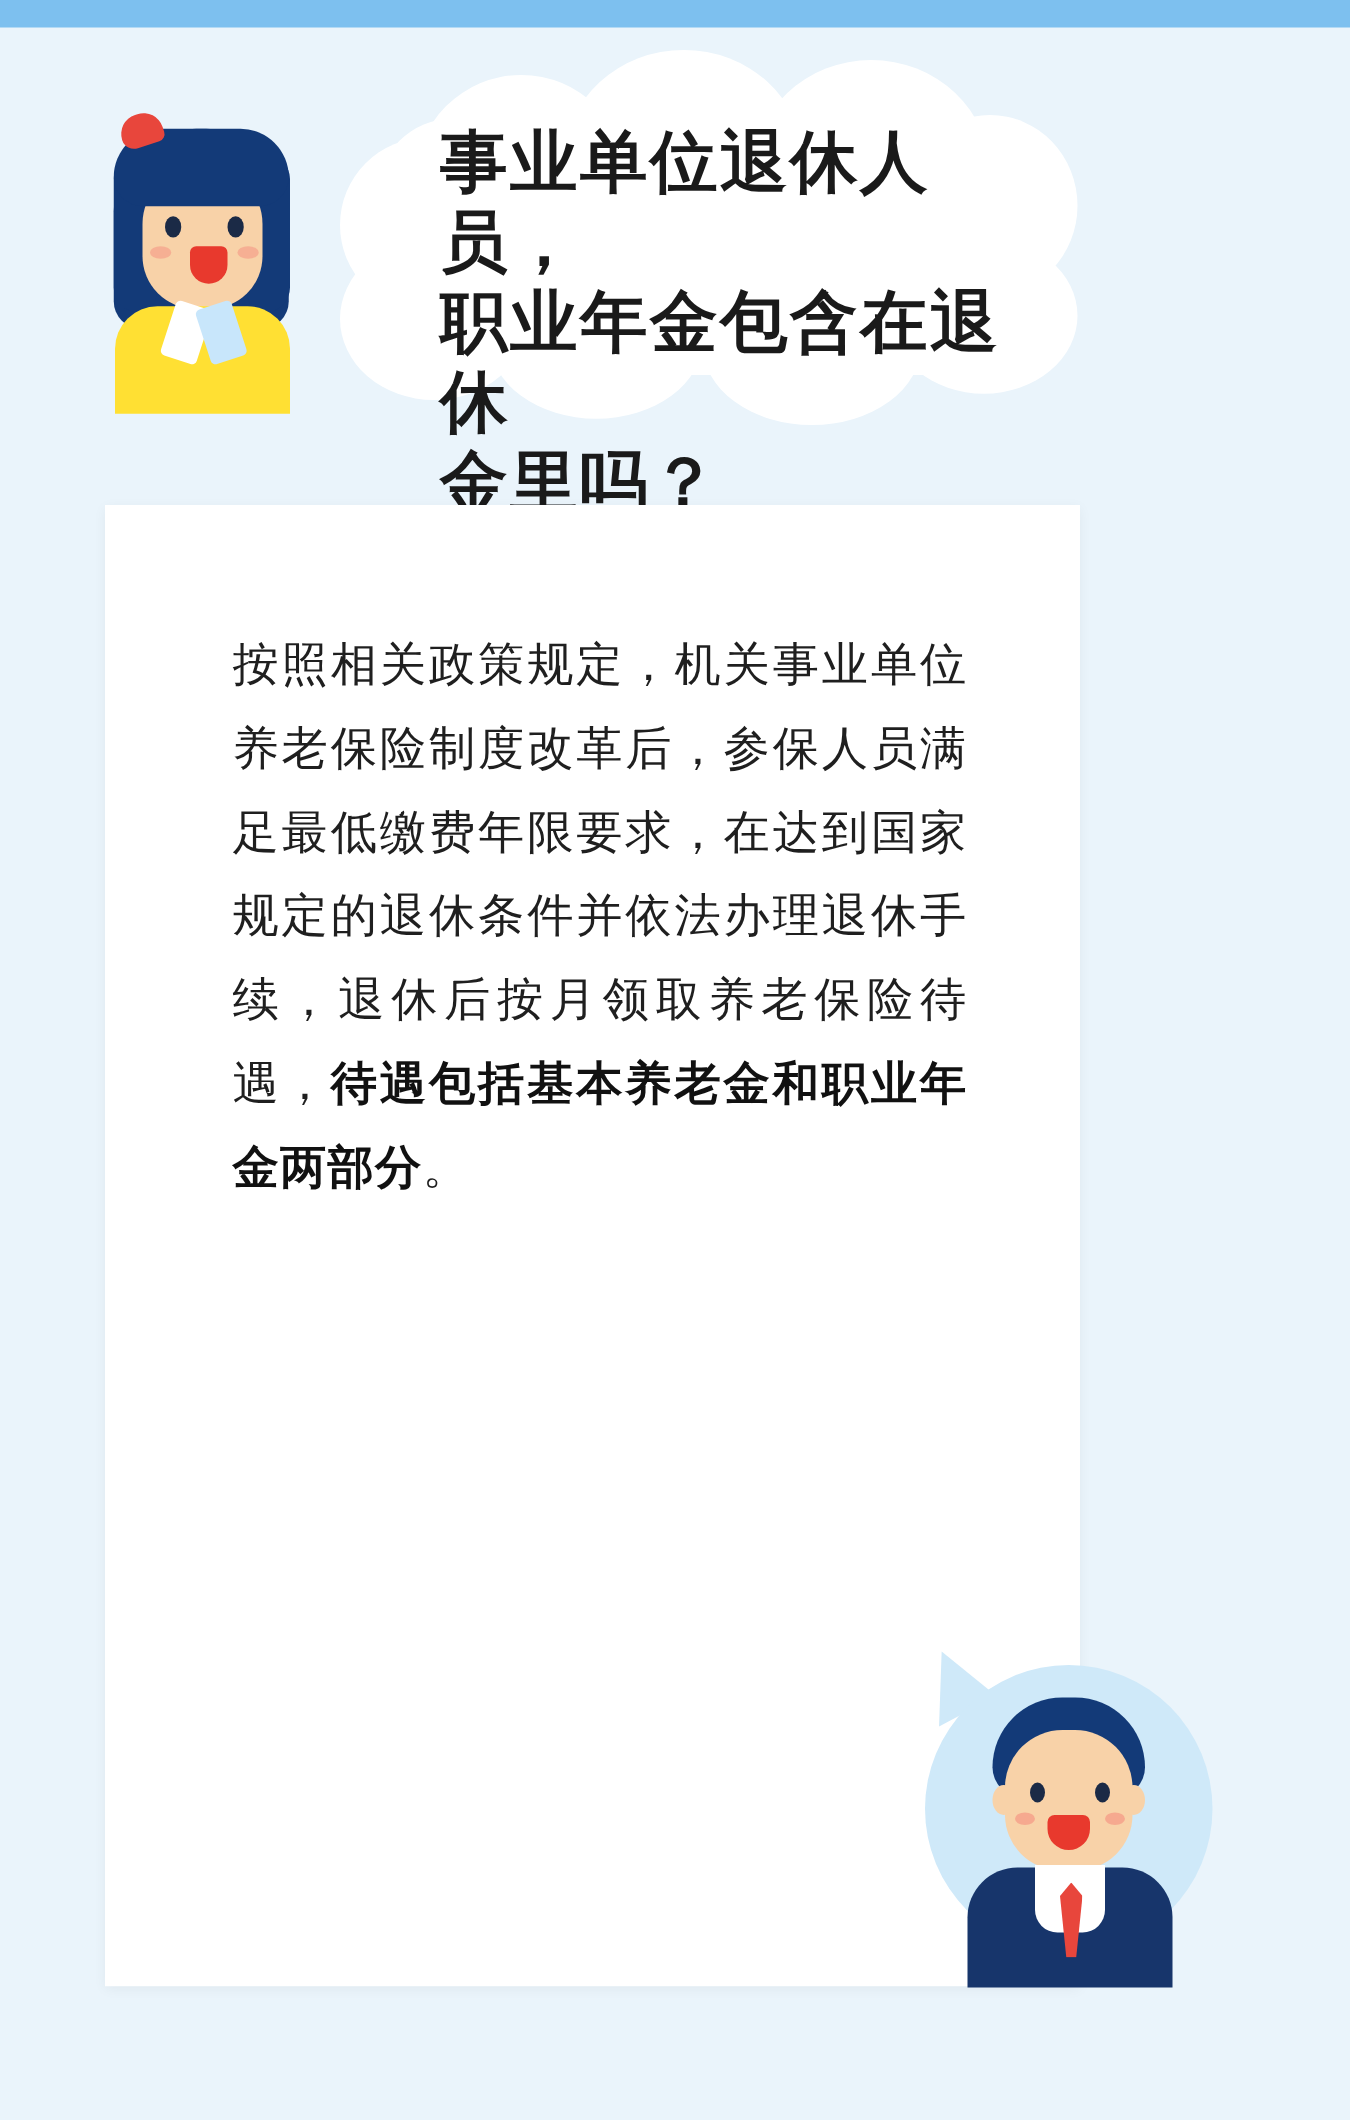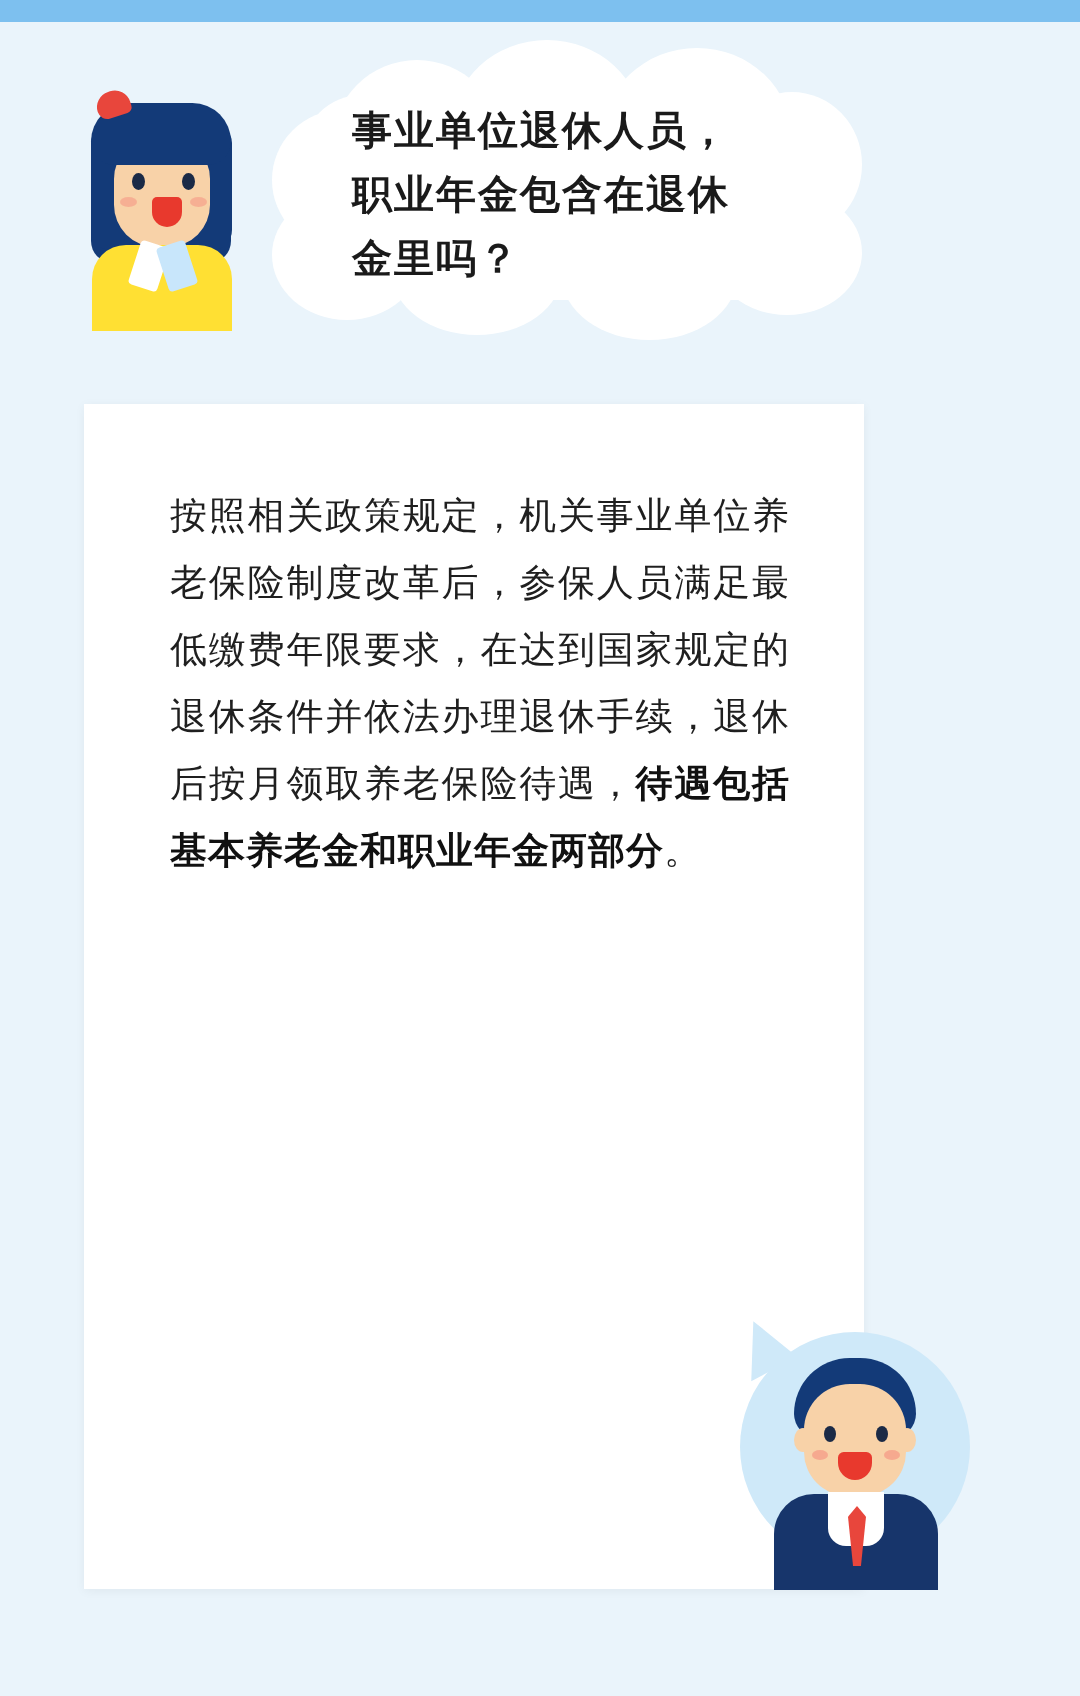--- a/index.html
+++ b/index.html
@@ -177,21 +177,21 @@
     width: 530px;
     height: 205px;
     background: #ffffff;
     border-radius: 60px;
   }
   .cloud-text {
     position: absolute;
     left: 80px;
     top: 58px;
     width: 490px;
-    font-size: 40px;
+    font-size: 54px;
     line-height: 64px;
     color: #1a1a1a;
     font-weight: 700;
     letter-spacing: 2px;
     font-family: "Liberation Sans", sans-serif;
     white-space: pre-line;
   }
   .cloud-tail1 {
     position: absolute;
     left: 244px;
@@ -226,21 +226,21 @@
     left: 86px;
     top: 78px;
     width: 620px;
     font-size: 37px;
     line-height: 67px;
     color: #1f1f1f;
     letter-spacing: 1px;
     text-align: justify;
   }
   .answer-body p {
-    margin: 0;
+    margin: 16px;
   }
   .answer-body b {
     font-weight: 700;
     color: #111;
   }
 
   
   .avatar-man {
     position: absolute;
     left: 718px;

